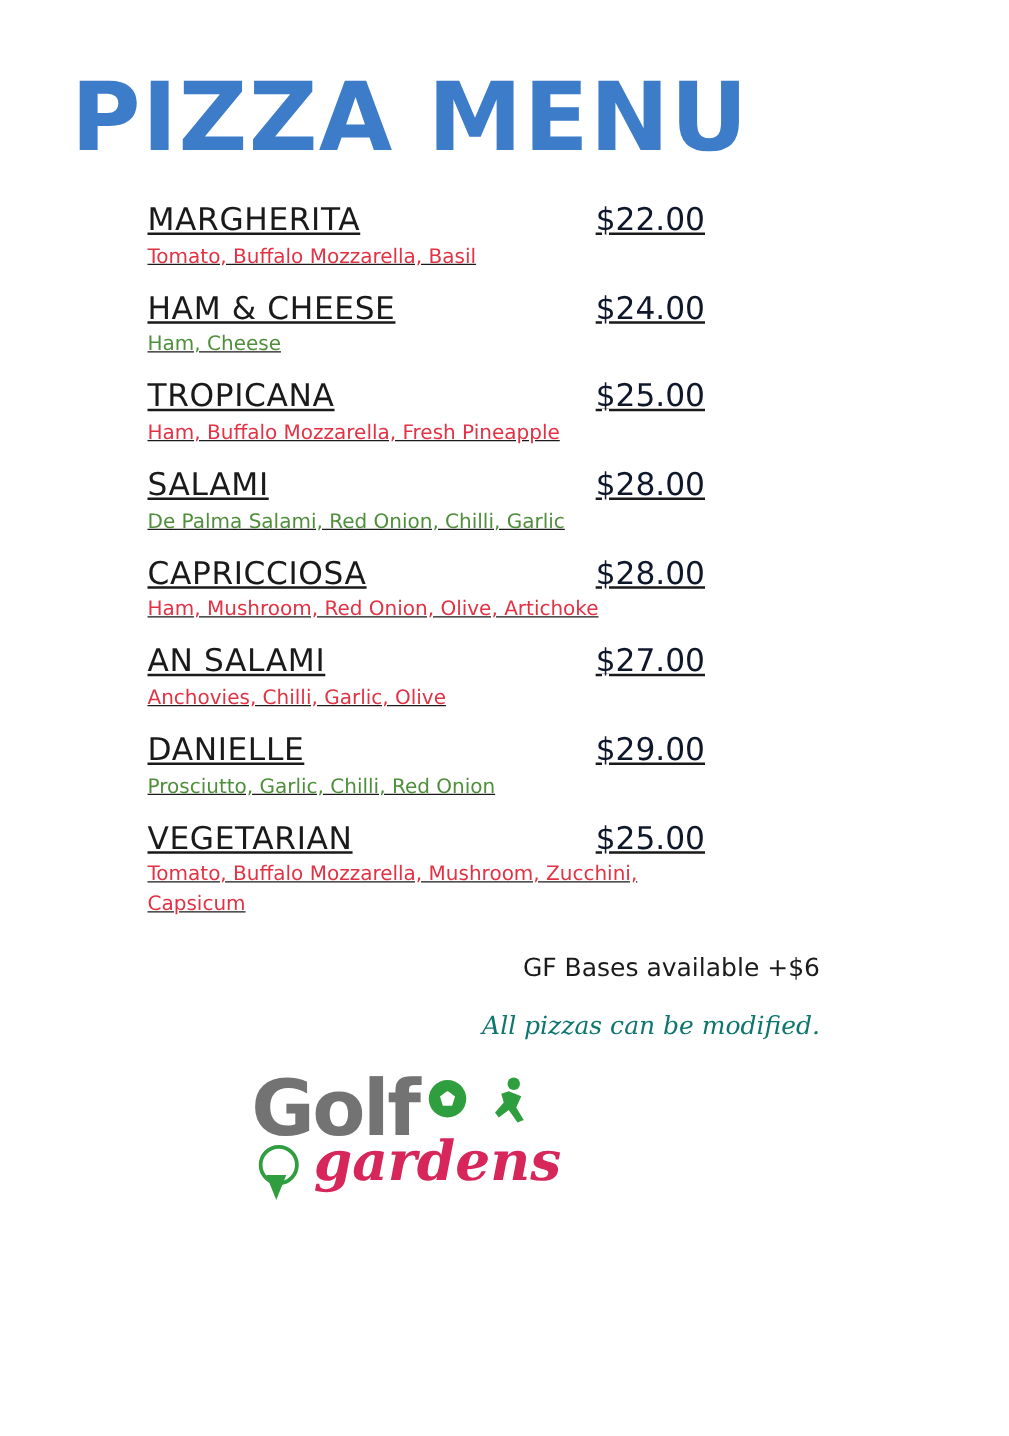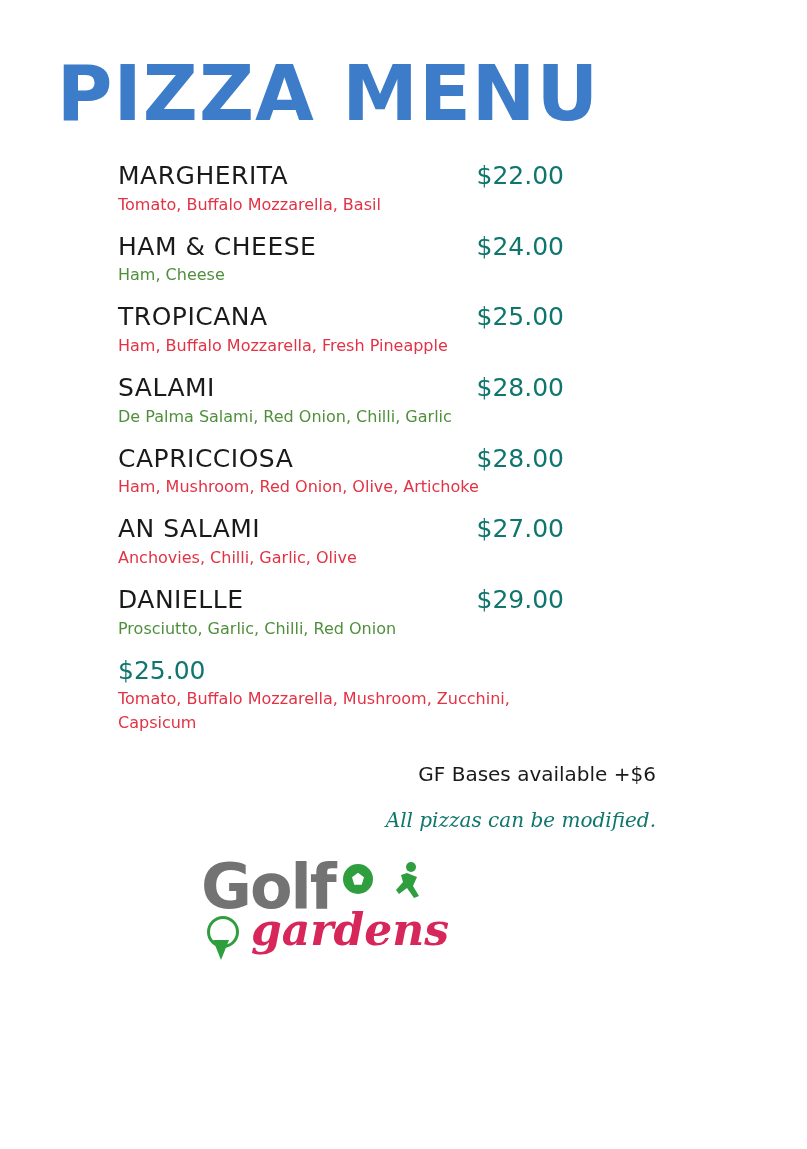--- a/index.html
+++ b/index.html
@@ -31,37 +31,38 @@
     margin: 0;
     padding-top: 56px;
     line-height: 1.0;
   }
   .items {
     margin: 30px 0 0 0;
     padding: 0 92px 0 118px;
   }
   .item {
     margin-bottom: 17px;
+    text-decoration: underline;
   }
   .item-head {
     display: flex;
     justify-content: space-between;
     align-items: baseline;
   }
   .item-name {
     font-family: "DejaVu Sans", sans-serif;
     font-size: 25px;
     letter-spacing: 0.5px;
     color: #1a1a1a;
     line-height: 1.1;
   }
   .item-price {
     font-family: "DejaVu Sans", sans-serif;
     font-size: 25px;
-    color: #0f766e;
+    color: #0f172a;
     line-height: 1.1;
     white-space: nowrap;
   }
   .item-desc {
     font-family: "DejaVu Sans", sans-serif;
     font-size: 16px;
     line-height: 1.45;
     margin-top: 3px;
     max-width: 520px;
   }
@@ -228,20 +229,21 @@
     <div class="item">
       <div class="item-head">
         <span class="item-name">DANIELLE</span>
         <span class="item-price">$29.00</span>
       </div>
       <div class="item-desc desc-green">Prosciutto, Garlic, Chilli, Red Onion</div>
     </div>
 
     <div class="item">
       <div class="item-head">
+        <span class="item-name">VEGETARIAN</span>
         <span class="item-price">$25.00</span>
       </div>
       <div class="item-desc desc-red">Tomato, Buffalo Mozzarella, Mushroom, Zucchini, Capsicum</div>
     </div>
 
   </div>
 
   <div class="footer-notes">
     <div class="note-gf">GF Bases available +$6</div>
     <div class="note-modified">All pizzas can be modified.</div>

